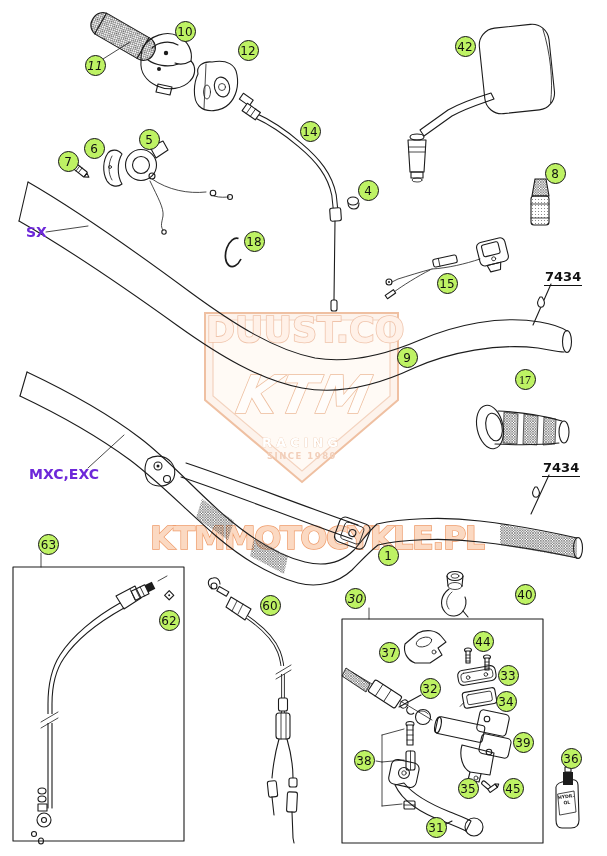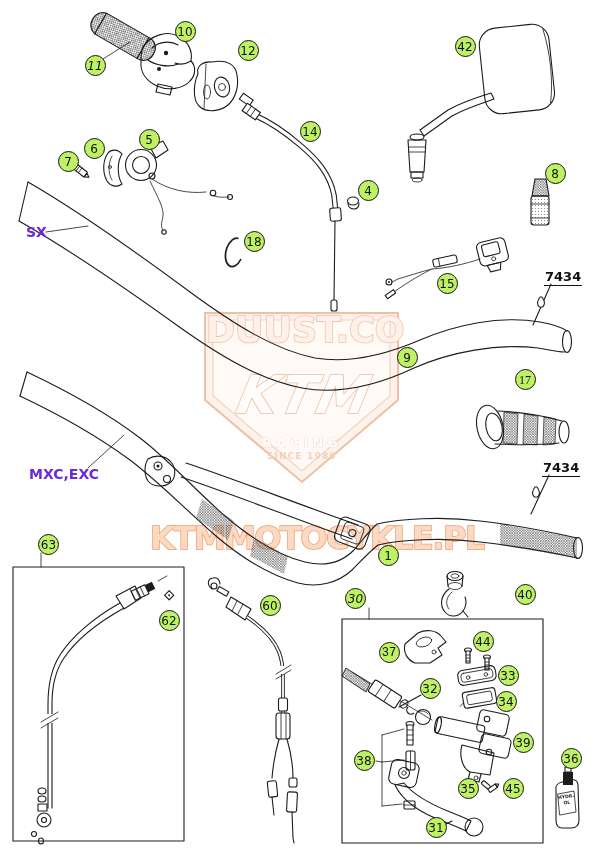--- a/index.html
+++ b/index.html
@@ -403,21 +403,21 @@
   <div class="co" style="left:243.5px;top:230.5px;">18</div>
   <div class="co" style="left:436.5px;top:272.5px;">15</div>
   <div class="co" style="left:396.5px;top:346.5px;">9</div>
   <div class="co" style="left:514.5px;top:369px;font-family:Liberation Serif, serif;">17</div>
   <div class="co" style="left:377.5px;top:544.5px;">1</div>
   <div class="co" style="left:469.5px;top:583.5px;margin-left:45px;">40</div>
   <div class="co" style="left:38px;top:533.5px;">63</div>
   <div class="co" style="left:158.5px;top:601.5px;margin-top:8px;">62</div>
   <div class="co" style="left:259.5px;top:594.5px;">60</div>
   <div class="co" style="left:345px;top:587.5px;font-style:italic;">30</div>
-  <div class="co" style="left:378.5px;top:641.5px;font-family:Liberation Mono, monospace;">37</div>
+  <div class="co" style="left:378.5px;top:641.5px;">37</div>
   <div class="co" style="left:472.5px;top:630.5px;">44</div>
   <div class="co" style="left:497.5px;top:664.5px;">33</div>
   <div class="co" style="left:495.5px;top:690.5px;">34</div>
   <div class="co" style="left:419.5px;top:677.5px;">32</div>
   <div class="co" style="left:512.5px;top:731.5px;">39</div>
   <div class="co" style="left:353.5px;top:749.5px;">38</div>
   <div class="co" style="left:457.5px;top:777.5px;">35</div>
   <div class="co" style="left:502.5px;top:777.5px;">45</div>
   <div class="co" style="left:425.5px;top:816.5px;">31</div>
   <div class="co" style="left:560.5px;top:747.5px;">36</div>

